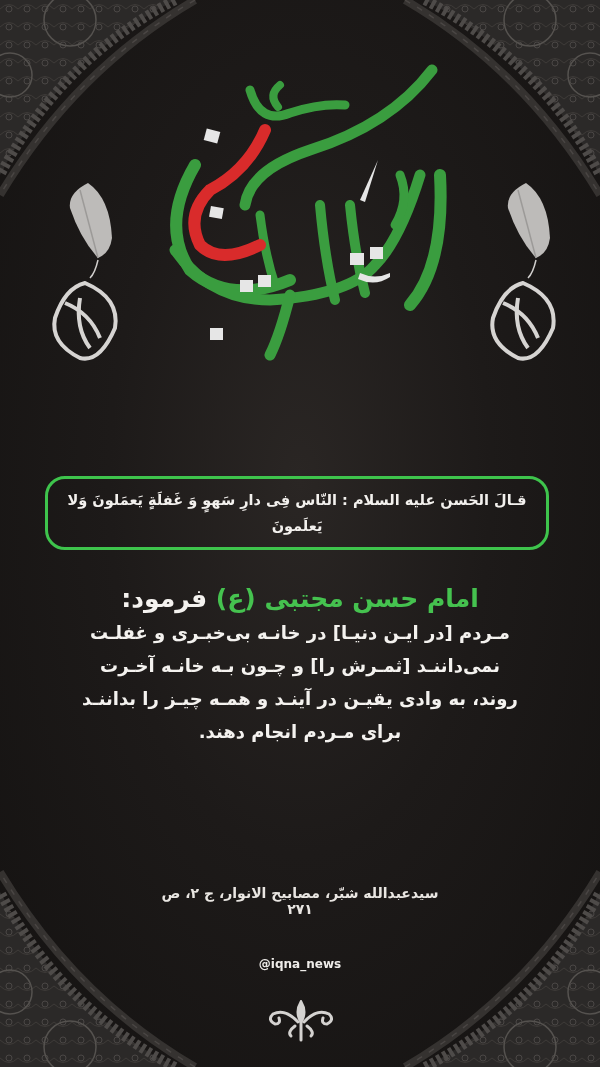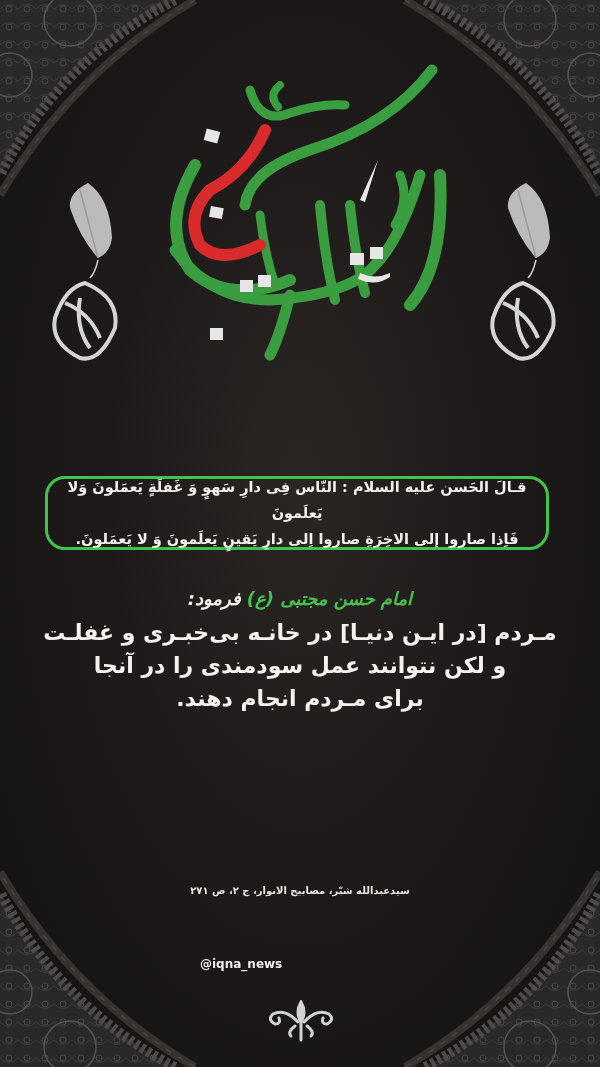--- a/index.html
+++ b/index.html
@@ -41,35 +41,35 @@
       color: #f3f1ee; font-weight: bold; font-size: 14.5px; line-height: 26px;
       font-family: "DejaVu Sans", sans-serif;
       text-align: center;
     }
     .main-text {
       position: absolute; left: 40px; top: 582px; width: 520px;
       direction: rtl; text-align: center; color: #f4f2ef;
       font-family: "DejaVu Sans", sans-serif;
     }
     .heading {
-      color: #45c24f; font-size: 18px; font-weight: bold; line-height: 34px; font-style: italic;
+      color: #45c24f; font-size: 25px; font-weight: bold; line-height: 34px;
     }
     .heading .white { color: #f4f2ef; }
     .body-line {
-      font-size: 22px; font-weight: bold; line-height: 33px;
+      font-size: 18px; font-weight: bold; line-height: 33px;
       white-space: nowrap;
     }
     .source {
       position: absolute; left: 150px; top: 885px; width: 300px;
       direction: rtl; text-align: center; color: #e9e6e2;
-      font-size: 10px; font-weight: bold;
+      font-size: 14px; font-weight: bold;
     }
     .handle {
       position: absolute; left: 200px; top: 957px; width: 200px;
-      color: #eeece9; font-size: 12px; font-weight: bold;
+      text-align: center; color: #eeece9; font-size: 12px; font-weight: bold;
       font-family: "DejaVu Sans", sans-serif;
     }
     .ornament { position: absolute; left: 265px; top: 1000px; width: 72px; height: 42px; }
     .ornament svg { width: 100%; height: 100%; }
   </style>
 </head>
 <body>
 
 <div class="poster">
 
@@ -171,30 +171,30 @@
       <g fill="none" stroke="#d6d4d2" stroke-width="4">
         <path d="M45 105 Q80 120 75 150 Q60 185 40 180 Q10 165 15 140 Q25 110 45 105Z"></path>
         <path d="M25 125 Q50 135 60 160"></path>
         <path d="M40 120 Q35 150 50 170"></path>
       </g>
     </svg>
   </div>
 
   <div class="quote-box">
     <div>قـالَ الحَسن علیه السلام : النّاس فِی دارِ سَهوٍ وَ غَفلَةٍ یَعمَلونَ وَلا یَعلَمونَ</div>
-    <div>فَاِذا صاروا إلی الاخِرَةِ صاروا اِلی دارِ یَقینٍ یَعلَمونَ وَ لا یَعمَلونَ.</div>
   </div>
 
   <div class="main-text">
     <div class="heading">
       <span>امام حسن مجتبی (ع)</span>
       <span class="white">فرمود:</span>
     </div>
     <div class="body-line">مـردم [در ایـن دنیـا] در خانـه بی‌خبـری و غفلـت</div>
-    <div class="body-line">و لکن نتوانند عمل سودمندی را در آنجا</div>
+    <div class="body-line">نمی‌داننـد [ثمـرش را] و چـون بـه خانـه آخـرت</div>
+    <div class="body-line">روند، به وادی یقیـن در آینـد و همـه چیـز را بداننـد</div>
     <div class="body-line">برای مـردم انجام دهند.</div>
   </div>
 
   <div class="source">سیدعبدالله شبّر، مصابیح الانوار، ج ۲، ص ۲۷۱</div>
 
   <div class="handle">@iqna_news</div>
 
   <div class="ornament">
     <svg viewBox="0 0 72 42">
       <g fill="none" stroke="#d4d2d0" stroke-width="3" stroke-linecap="round">

